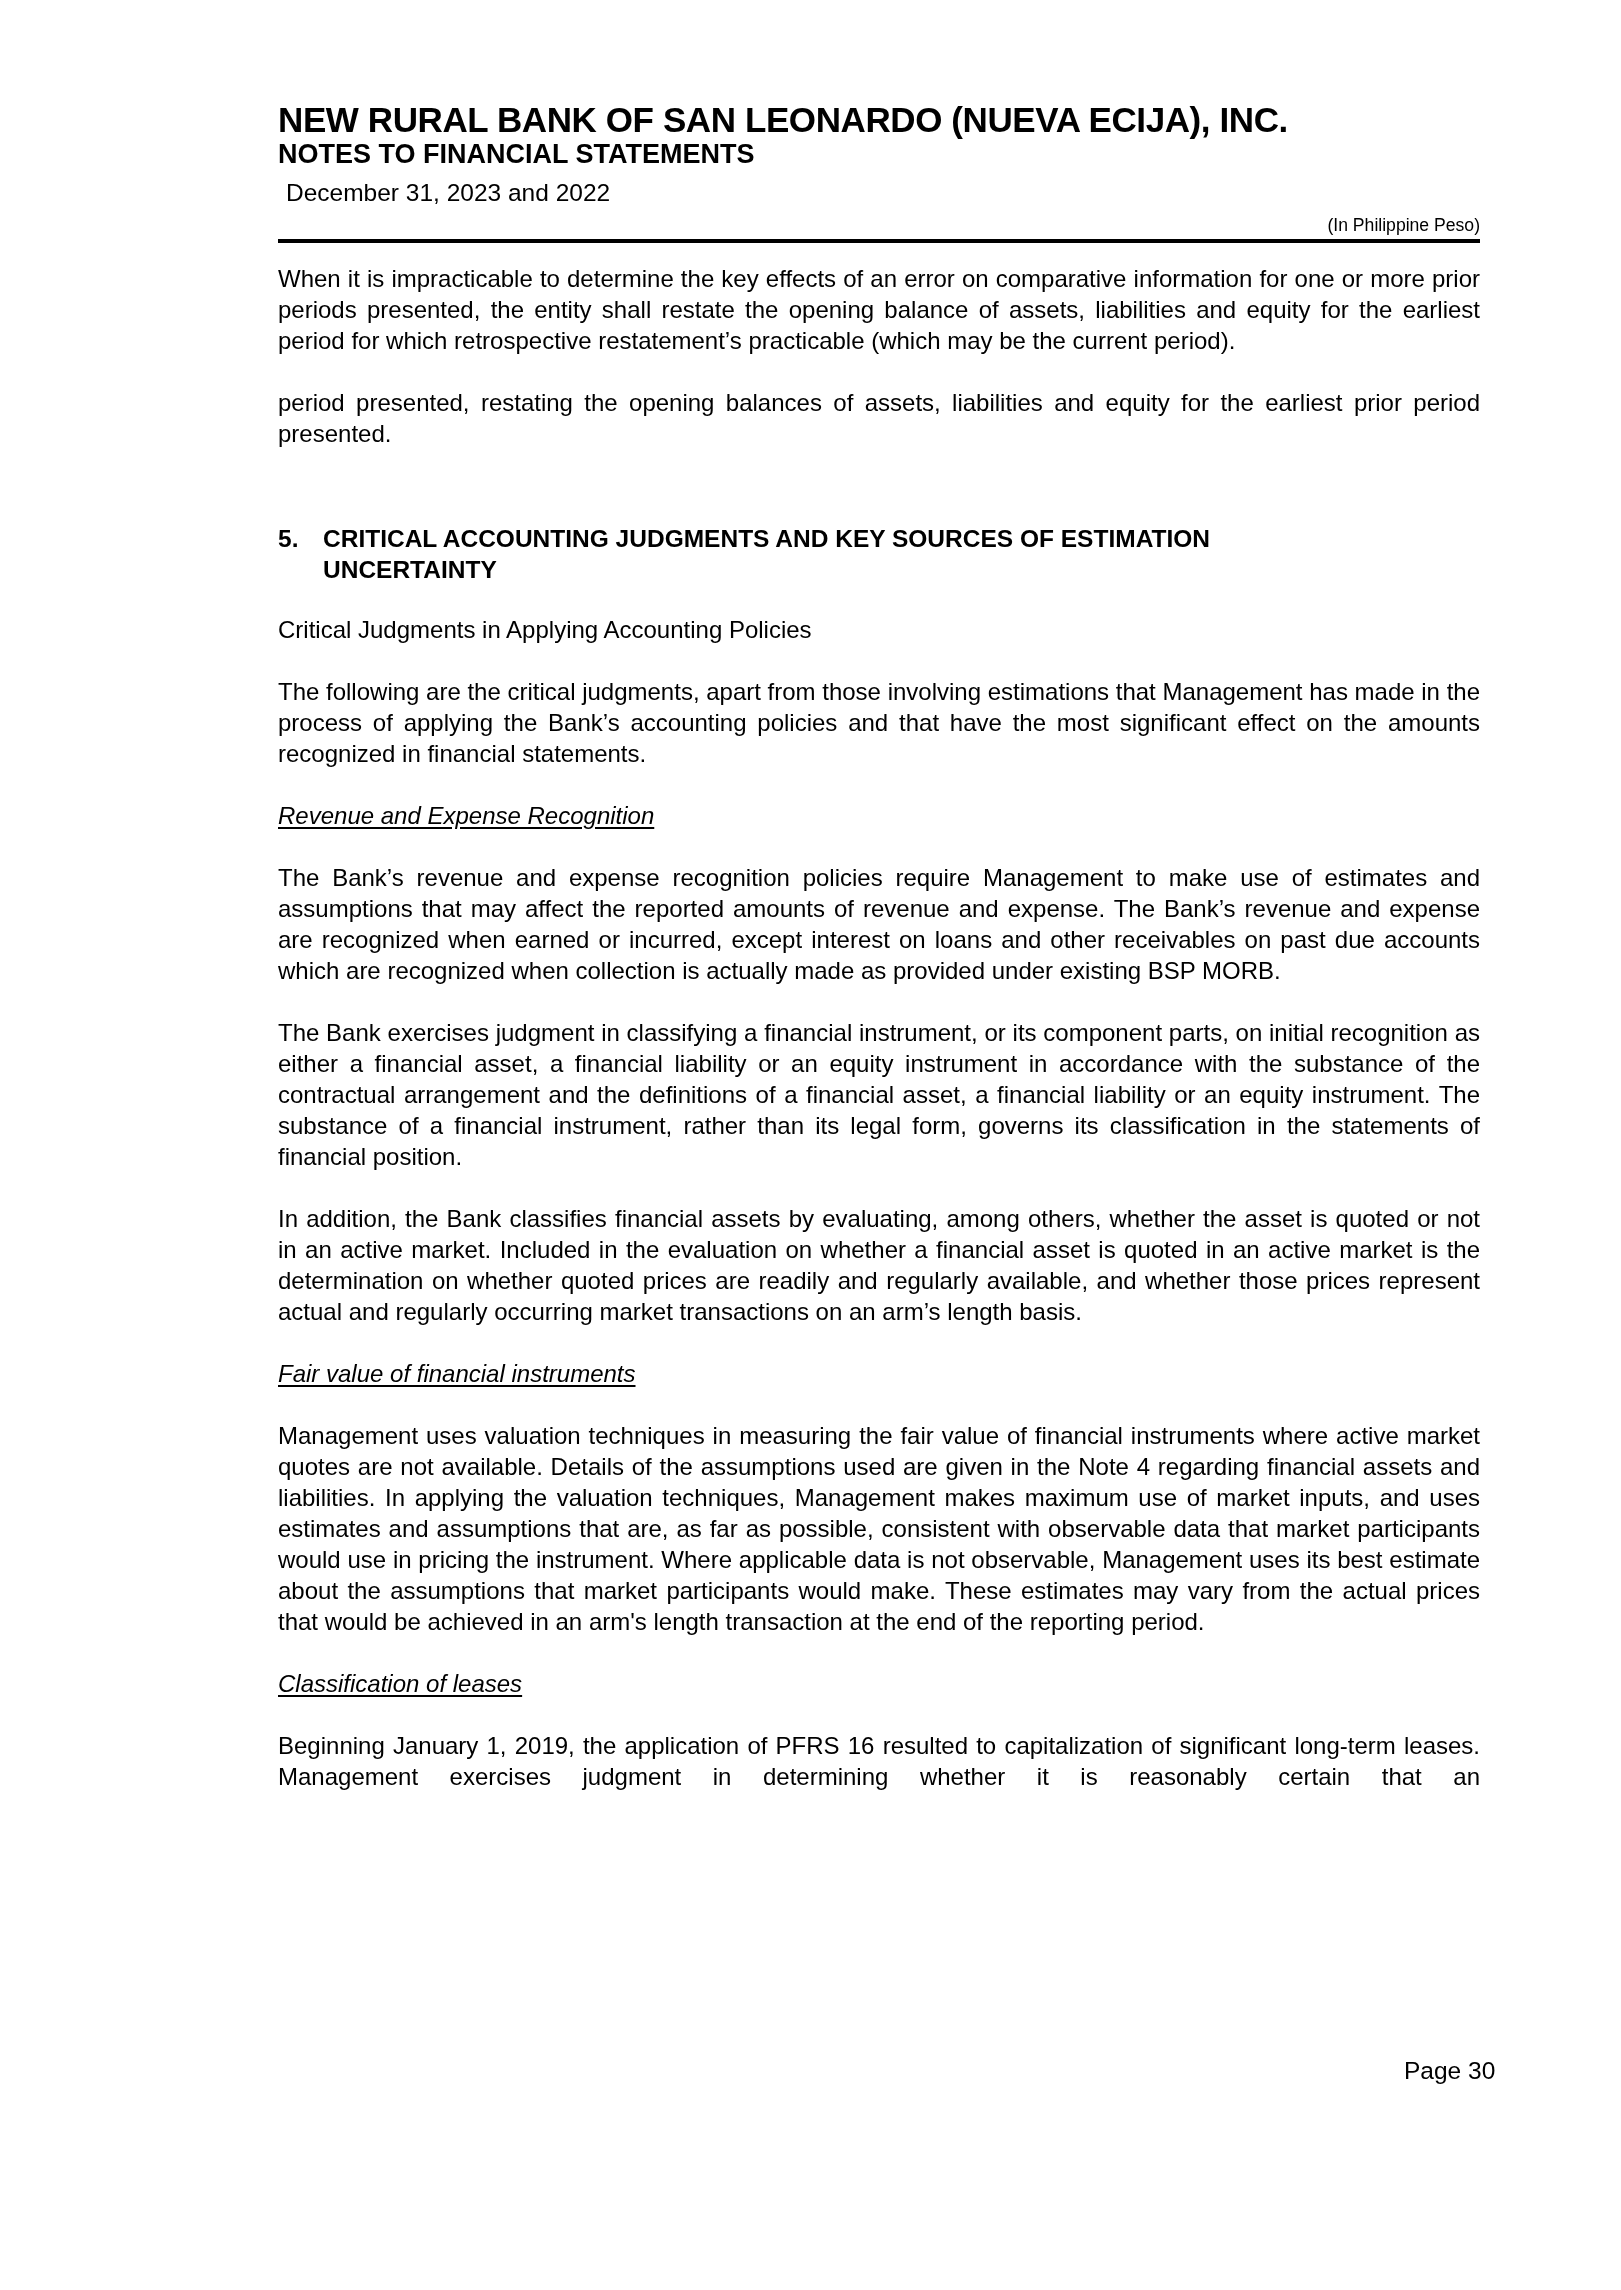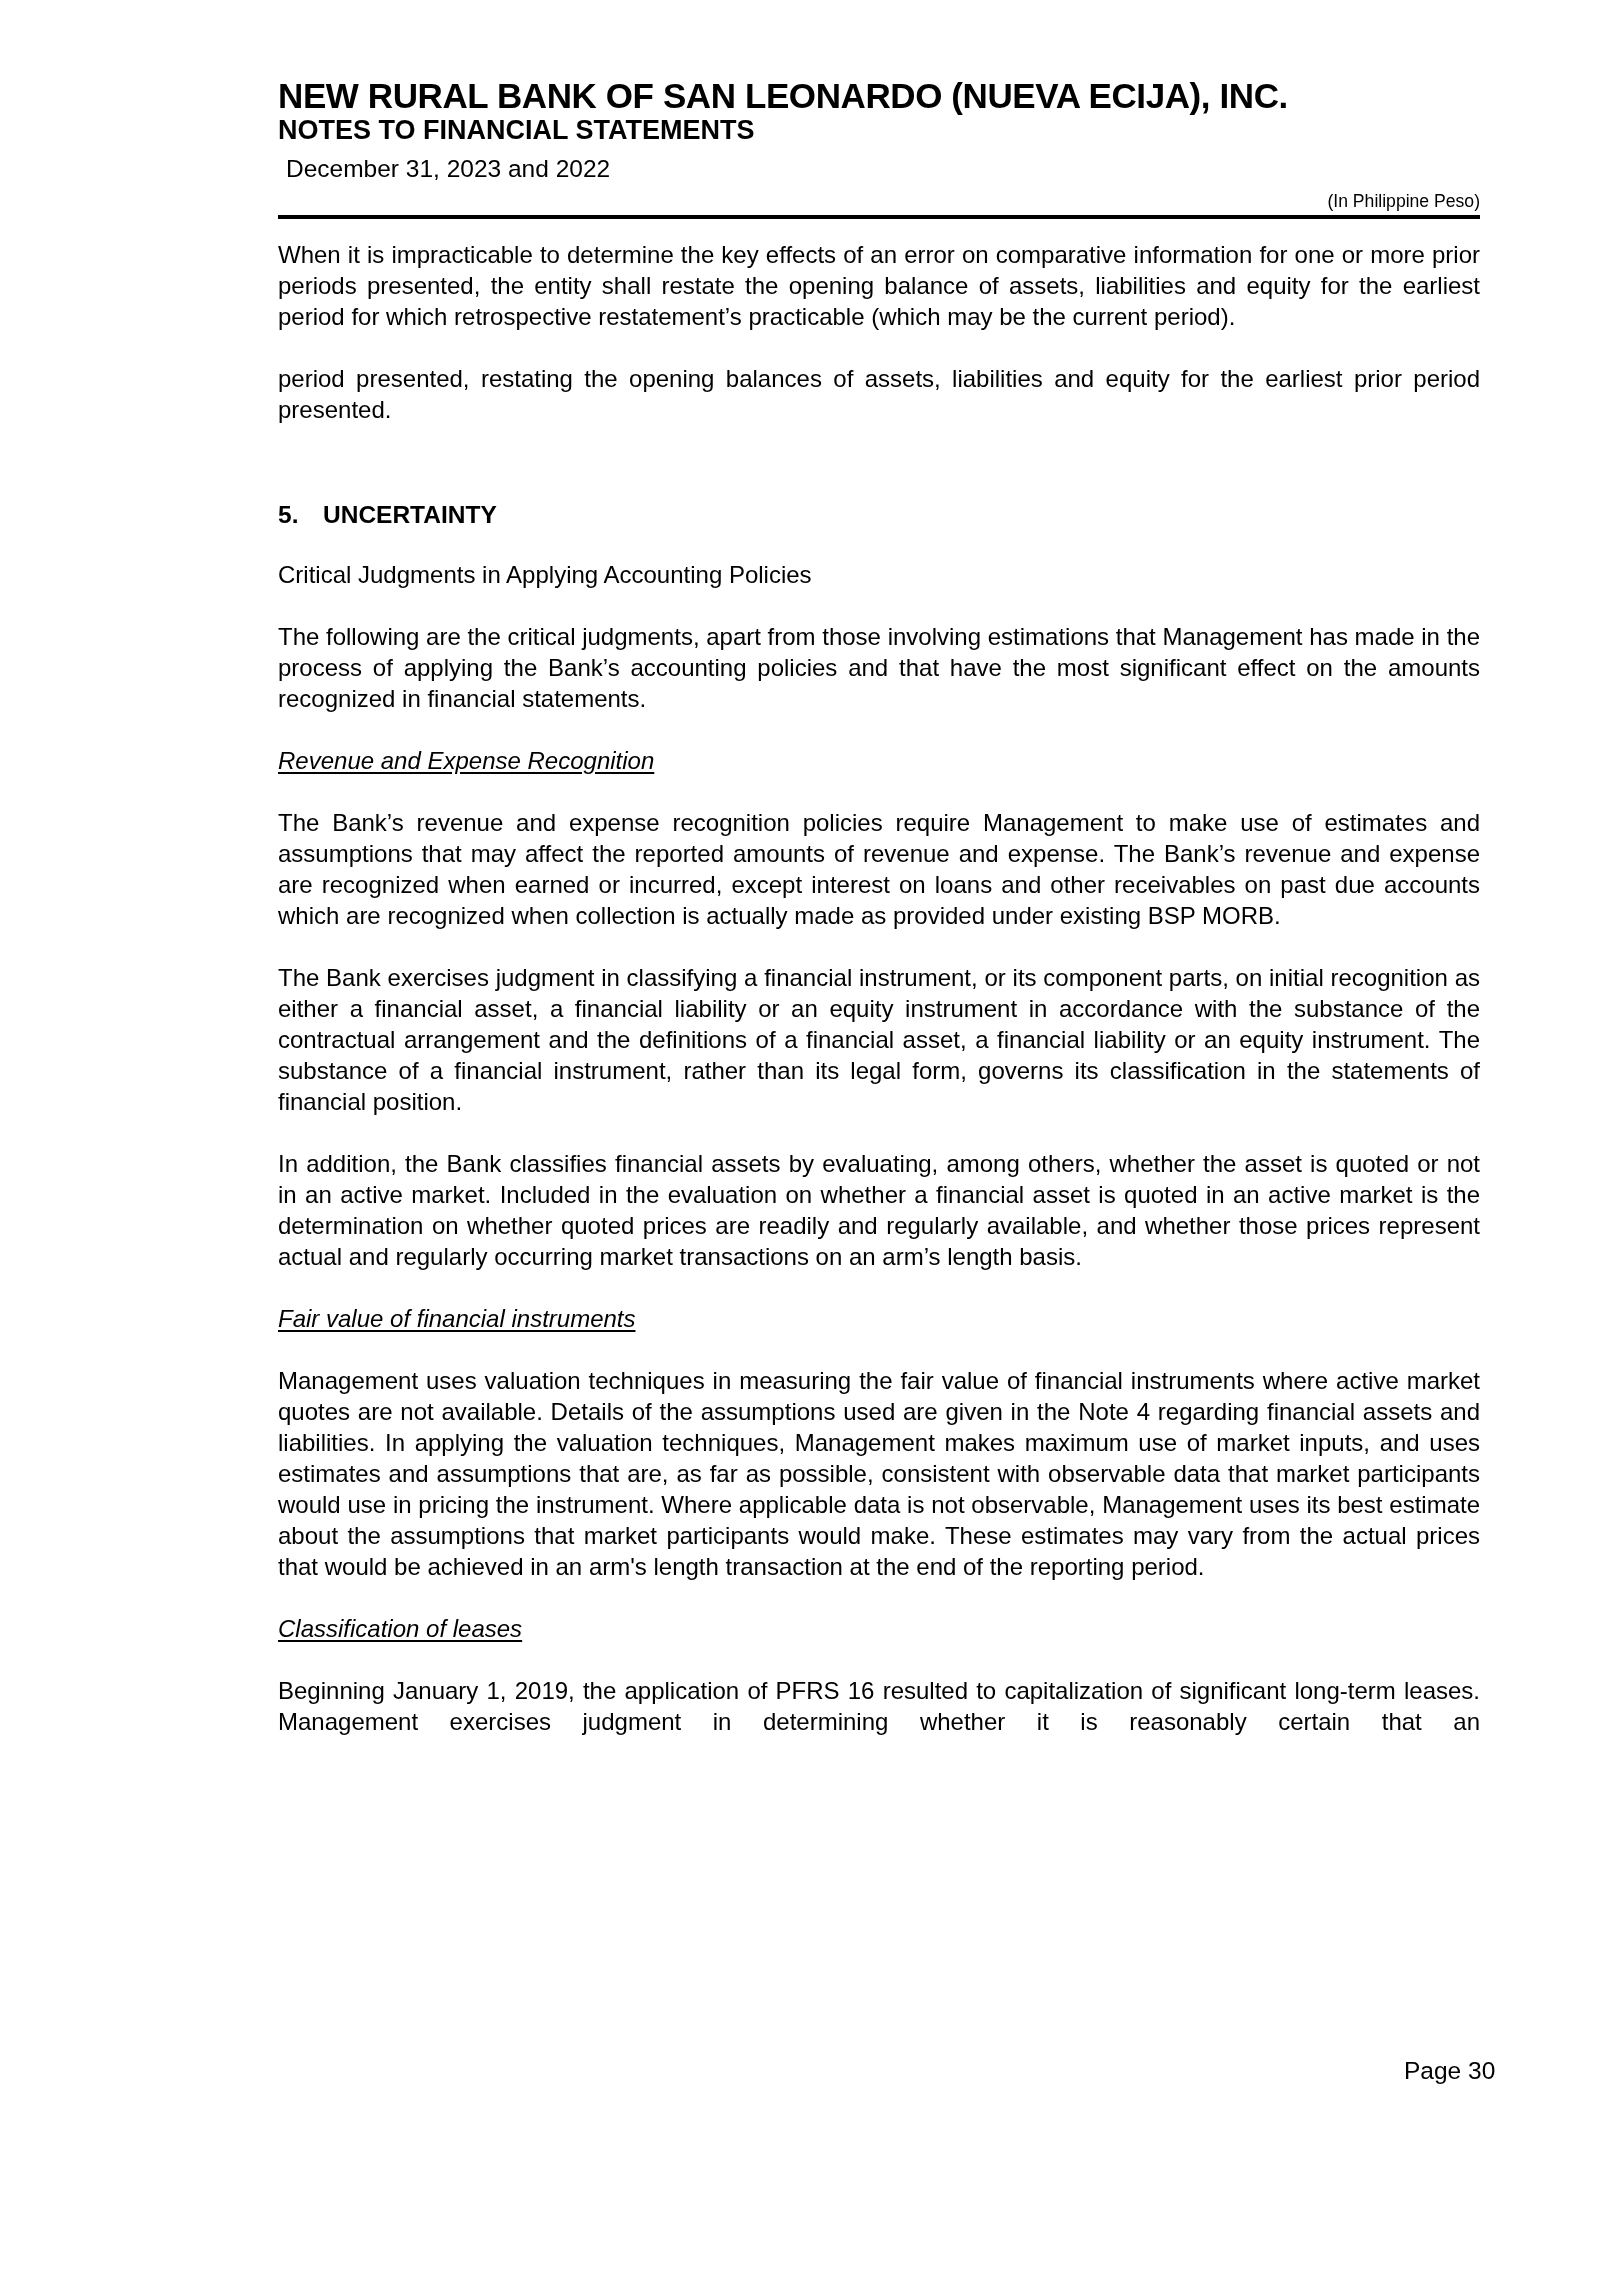--- a/index.html
+++ b/index.html
@@ -1,18 +1,18 @@
 <!DOCTYPE html>
 <html><head>
 <meta charset="utf-8">
 <style>
   html, body { margin: 0; padding: 0; background: #ffffff; }
   body { width: 1621px; height: 2291px; position: relative; overflow: hidden;
          font-family: "Liberation Sans", sans-serif; color: #000; }
-  .page { position: absolute; left: 278px; top: 76px; width: 1202px; }
+  .page { position: absolute; left: 278px; top: 100px; width: 1202px; }
   .hdr-title { font-size: 35px; font-weight: bold; line-height: 39px; letter-spacing: -0.4px; margin: 0; }
   .hdr-sub { font-size: 27px; font-weight: bold; line-height: 31px; margin: 0; }
   .hdr-date { font-size: 24.5px; line-height: 29px; margin: 8px; }
   .hdr-unit { font-size: 17.6px; line-height: 21.6px; margin: 0 0 0 2.9px; text-align: right; }
   .hdr-rule { height: 4.9px; background: #000; margin-top: 2px; margin-bottom: 19.6px; }
   p.body { font-size: 24px; line-height: 31px; text-align: justify; margin: 0 0 31px 0; }
   .section-heading { display: flex; font-size: 24.5px; font-weight: bold; line-height: 31px; margin: 74px 0 29px 0; }
   .section-heading .num { width: 45px; flex: none; }
   .section-heading .txt { text-align: justify; text-align-last: left; }
   .section-heading .txt .line1 { display: block; text-align: justify; text-align-last: justify; }
@@ -32,20 +32,21 @@
     <p class="hdr-unit">(In Philippine Peso)</p>
     <div class="hdr-rule"></div>
   </div>
 
   <p class="body">When it is impracticable to determine the key effects of an error on comparative information for one or more prior periods presented, the entity shall restate the opening balance of assets, liabilities and equity for the earliest period for which retrospective restatement’s practicable (which may be the current period).</p>
   <p class="body">period presented, restating the opening balances of assets, liabilities and equity for the earliest prior period presented.</p>
 
   <div class="section-heading">
     <span class="num">5.</span>
     <span class="txt">
+      <span class="line1">CRITICAL ACCOUNTING JUDGMENTS AND KEY SOURCES OF ESTIMATION</span>
       <span>UNCERTAINTY</span>
     </span>
   </div>
 
   <p class="subheading">Critical Judgments in Applying Accounting Policies</p>
   <p class="body">The following are the critical judgments, apart from those involving estimations that Management has made in the process of applying the Bank’s accounting policies and that have the most significant effect on the amounts recognized in financial statements.</p>
 
   <p class="topic">Revenue and Expense Recognition</p>
   <p class="body">The Bank’s revenue and expense recognition policies require Management to make use of estimates and assumptions that may affect the reported amounts of revenue and expense. The Bank’s revenue and expense are recognized when earned or incurred, except interest on loans and other receivables on past due accounts which are recognized when collection is actually made as provided under existing BSP MORB.</p>
 

